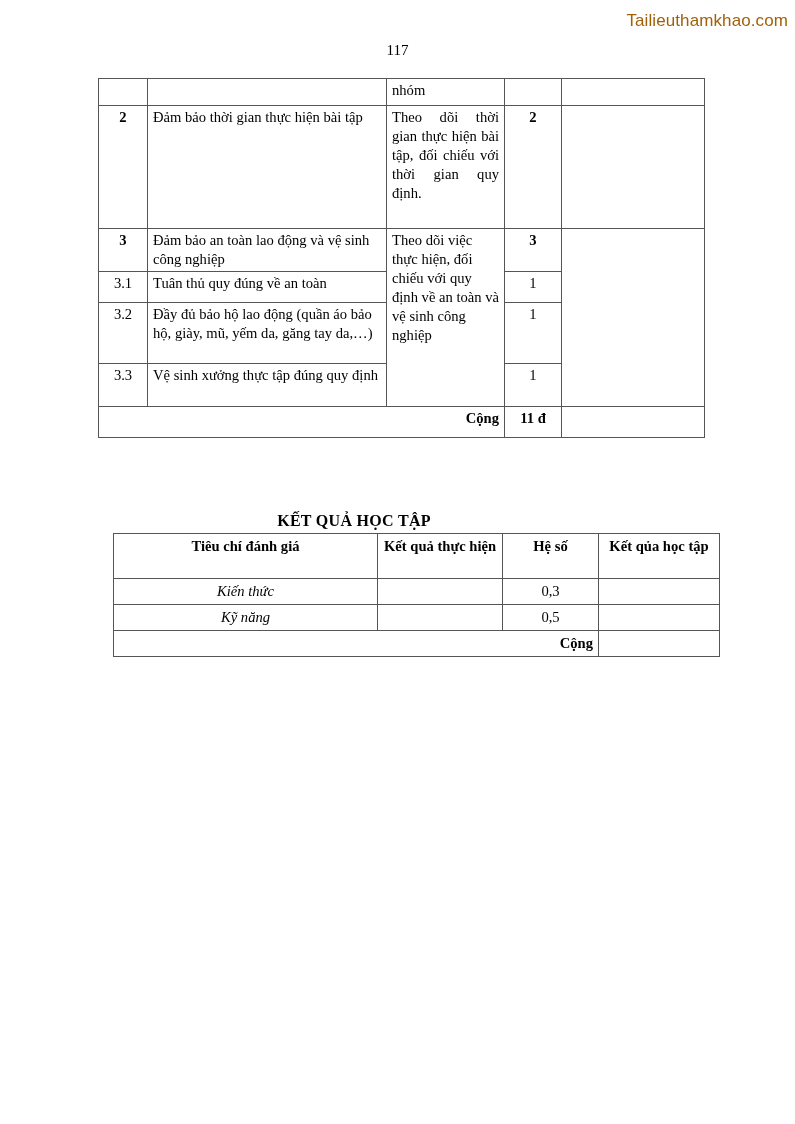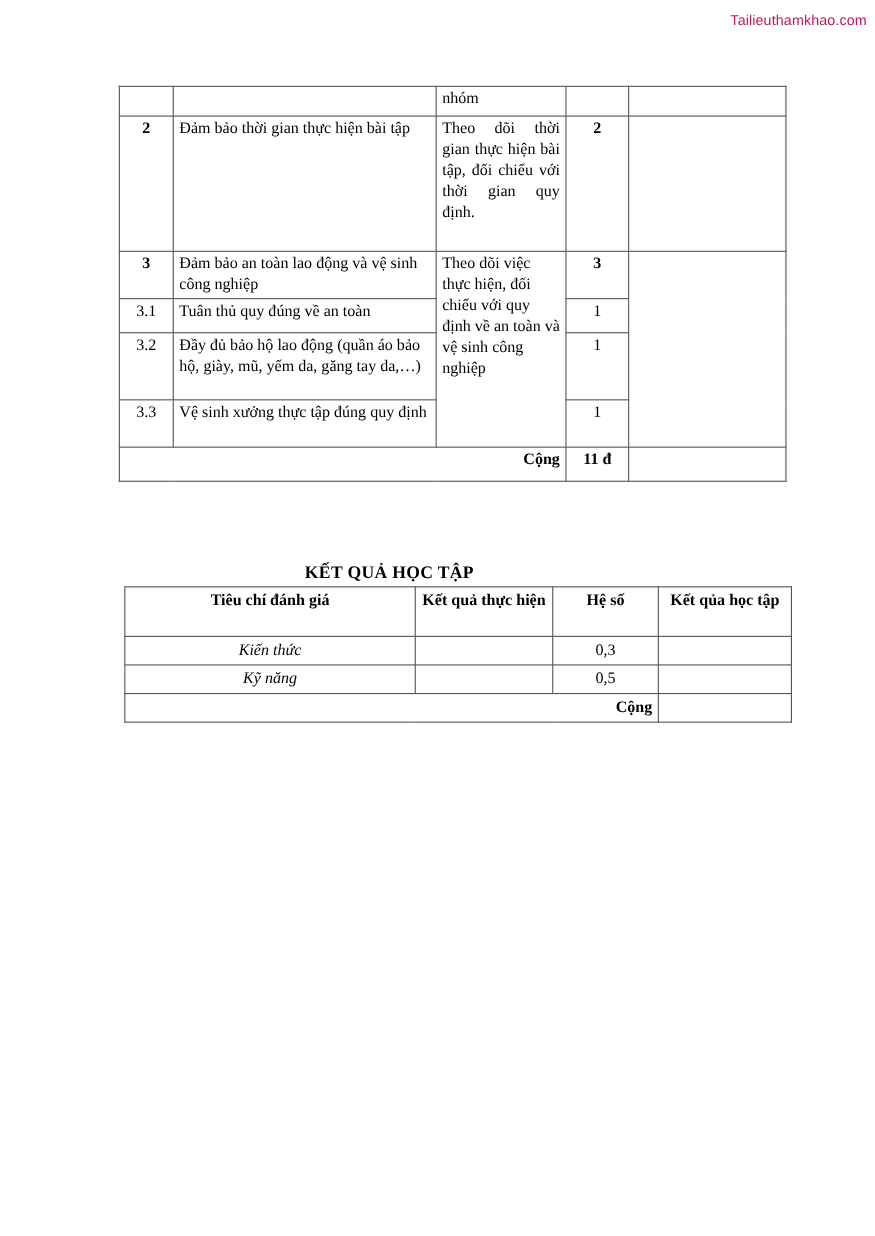--- a/index.html
+++ b/index.html
@@ -19,22 +19,22 @@
   .page {
     position: absolute;
     inset: 0;
   }
 
   .watermark {
     position: absolute;
     top: 11px;
     right: 7px;
     font-family: "Liberation Sans", sans-serif;
-    font-size: 13px;
-    color: #be185d;
+    font-size: 17px;
+    color: #a16207;
     letter-spacing: 0.1px;
     white-space: nowrap;
   }
 
   .page-number {
     position: absolute;
     top: 41px;
     left: 0;
     width: 795px;
     text-align: center;
@@ -57,21 +57,21 @@
   }
   td.mid { vertical-align: middle; }
   td.ctr { text-align: center; }
   td.rgt { text-align: right; }
   td.b   { font-weight: bold; }
   td.just { text-align: justify; text-align-last: justify; }
   td.ital { font-style: italic; }
 
   
   #table-evaluation {
-    left: 108px;
+    left: 98px;
     top: 78px;
     width: 606px;
     padding-left: 20px;
   }
 
   
   .result-title {
     position: absolute;
     left: 0;
     top: 512px;
@@ -92,20 +92,21 @@
   }
   .hdr { font-weight: bold; text-align: center; vertical-align: middle; }
 </style>
 </head>
 <body>
 
 <div class="page">
 
   <div class="watermark">Tailieuthamkhao.com</div>
 
+  <div class="page-number">117</div>
 
   <table class="doc" id="table-evaluation">
     <colgroup>
       <col style="width:49px">
       <col style="width:239px">
       <col style="width:118px">
       <col style="width:57px">
       <col style="width:143px">
     </colgroup>
     <tbody>

